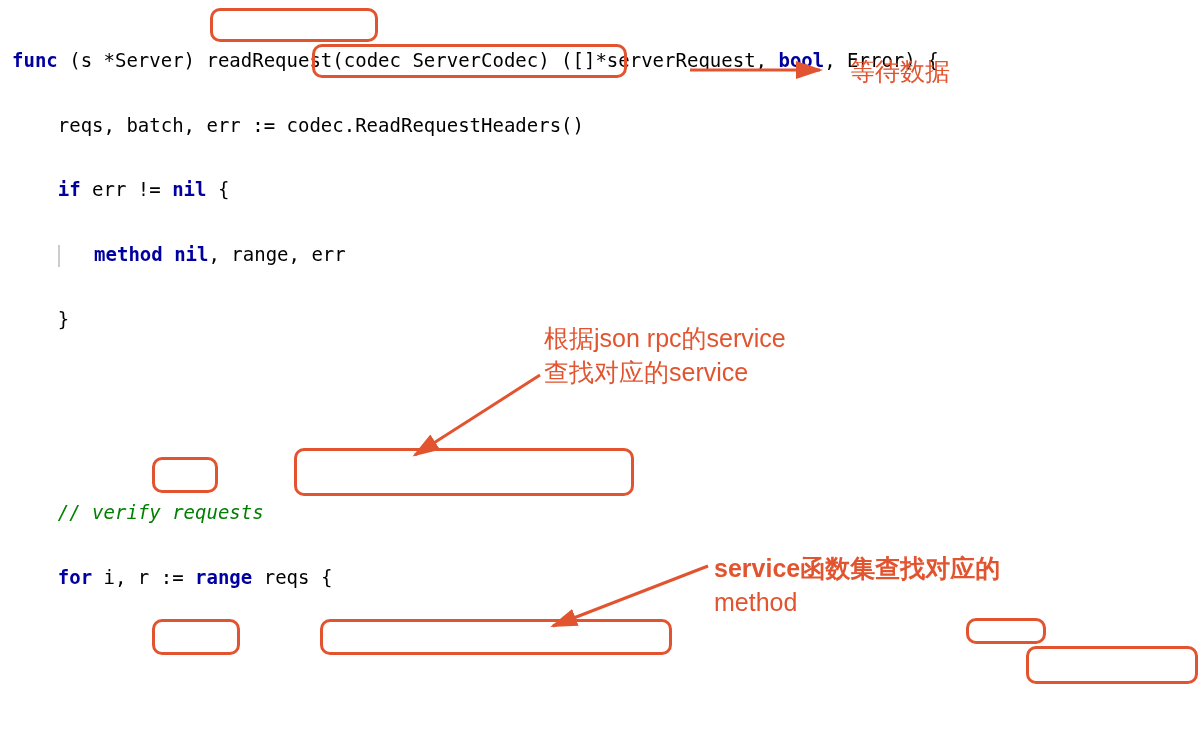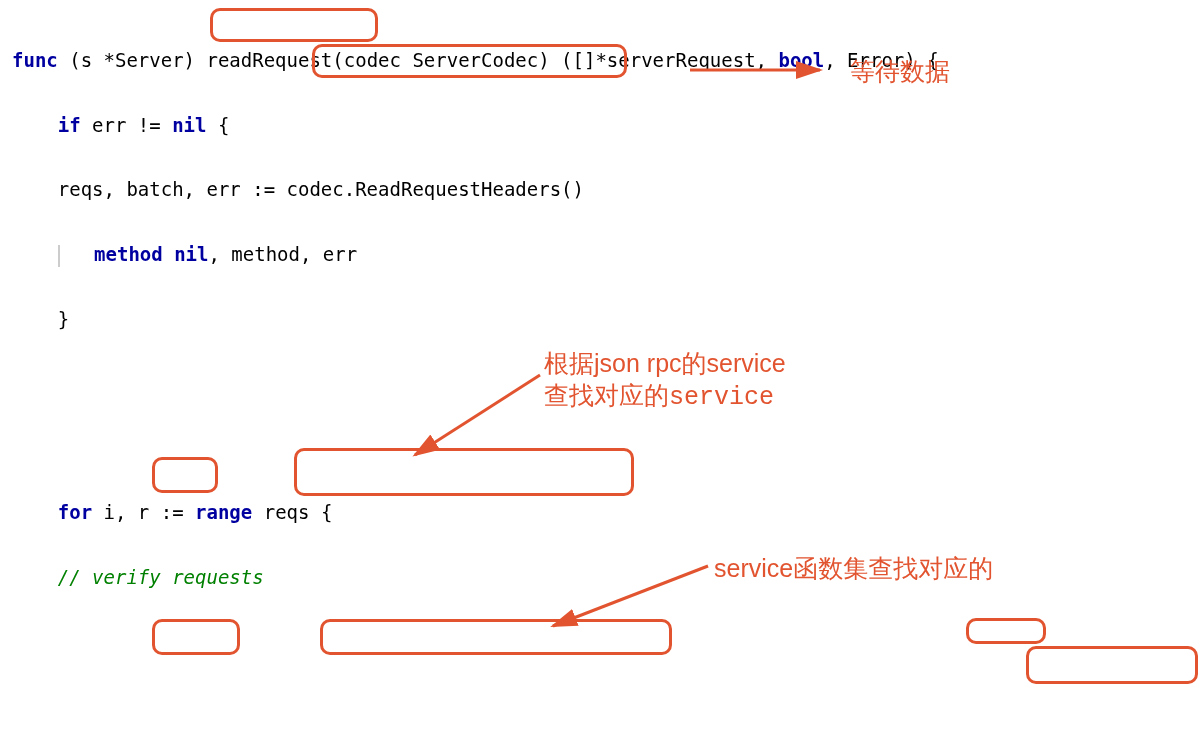--- a/index.html
+++ b/index.html
@@ -56,28 +56,28 @@
     position: absolute;
     pointer-events: none;
   }
   .arrow svg { overflow: visible; }
 </style>
 </head>
 <body>
 
 <div class="code-area">
 <div class="line"><span class="kw">func</span><span> (s *Server) </span><span>readRequest</span><span>(codec ServerCodec) ([]*serverRequest, </span><span class="kw">bool</span><span>, Error) {</span></div>
+<div class="line"><span>    reqs, batch, err := </span><span>codec.ReadRequestHeaders()</span></div>
 <div class="line">    <span class="kw">if</span><span> err != </span><span class="kw">nil</span><span> {</span></div>
-<div class="line"><span>    reqs, batch, err := </span><span>codec.ReadRequestHeaders()</span></div>
-<div class="line">    <span class="gutter"></span>   <span class="kw">method nil</span><span>, method, err</span></div>
+<div class="line">    <span class="gutter"></span>   <span class="kw">method nil</span><span>, range, err</span></div>
 <div class="line"><span>    }</span></div>
 <div class="line"> </div>
 <div class="line"> </div>
+<div class="line">    <span class="comment">// verify requests</span></div>
 <div class="line">    <span class="kw">for</span><span> i, r := </span><span class="kw">range</span><span> reqs {</span></div>
-<div class="line">    <span class="comment">// verify requests</span></div>
 
 
 
 
 
 
 
 
 
 </div>
@@ -85,26 +85,27 @@
 <div class="hlbox" style="left:210px; top:8px; width:168px; height:34px;"></div>
 <div class="hlbox" style="left:312px; top:44px; width:315px; height:34px;"></div>
 <div class="hlbox" style="left:152px; top:457px; width:66px; height:36px;"></div>
 <div class="hlbox" style="left:294px; top:448px; width:340px; height:48px;"></div>
 <div class="hlbox" style="left:152px; top:619px; width:88px; height:36px;"></div>
 <div class="hlbox" style="left:320px; top:619px; width:352px; height:36px;"></div>
 <div class="hlbox" style="left:1026px; top:646px; width:172px; height:38px;"></div>
 <div class="hlbox" style="left:966px; top:618px; width:80px; height:26px;"></div>
 
 <div class="anno" style="left:850px; top:55px;"><span>等待数据</span></div>
-<div class="anno" style="left:544px; top:347px;">
+<div class="anno" style="left:544px; top:322px;">
   <span style="display:block;">根据json rpc的service</span>
-  <span style="display:block;font-family:Liberation Mono, monospace;">查找对应的service</span>
+  <span style="display:block;">查找对应的service</span>
 </div>
 <div class="anno" style="left:714px; top:552px;">
-  <span style="display:block;">service函数集查找对应的</span>
+  <span style="display:block;font-weight:bold;">service函数集查找对应的</span>
+  <span style="display:block;">method</span>
 </div>
 
 <div class="arrow" style="left:690px; top:58px;">
   <svg width="160" height="24">
     <defs>
       <marker id="ah1" markerWidth="10" markerHeight="10" refX="8" refY="3" orient="auto">
         <path d="M0,0 L9,3 L0,6 Z" fill="#e2542f"></path>
       </marker>
     </defs>
     <line x1="0" y1="12" x2="130" y2="12" stroke="#e2542f" stroke-width="3" marker-end="url(#ah1)"></line>

